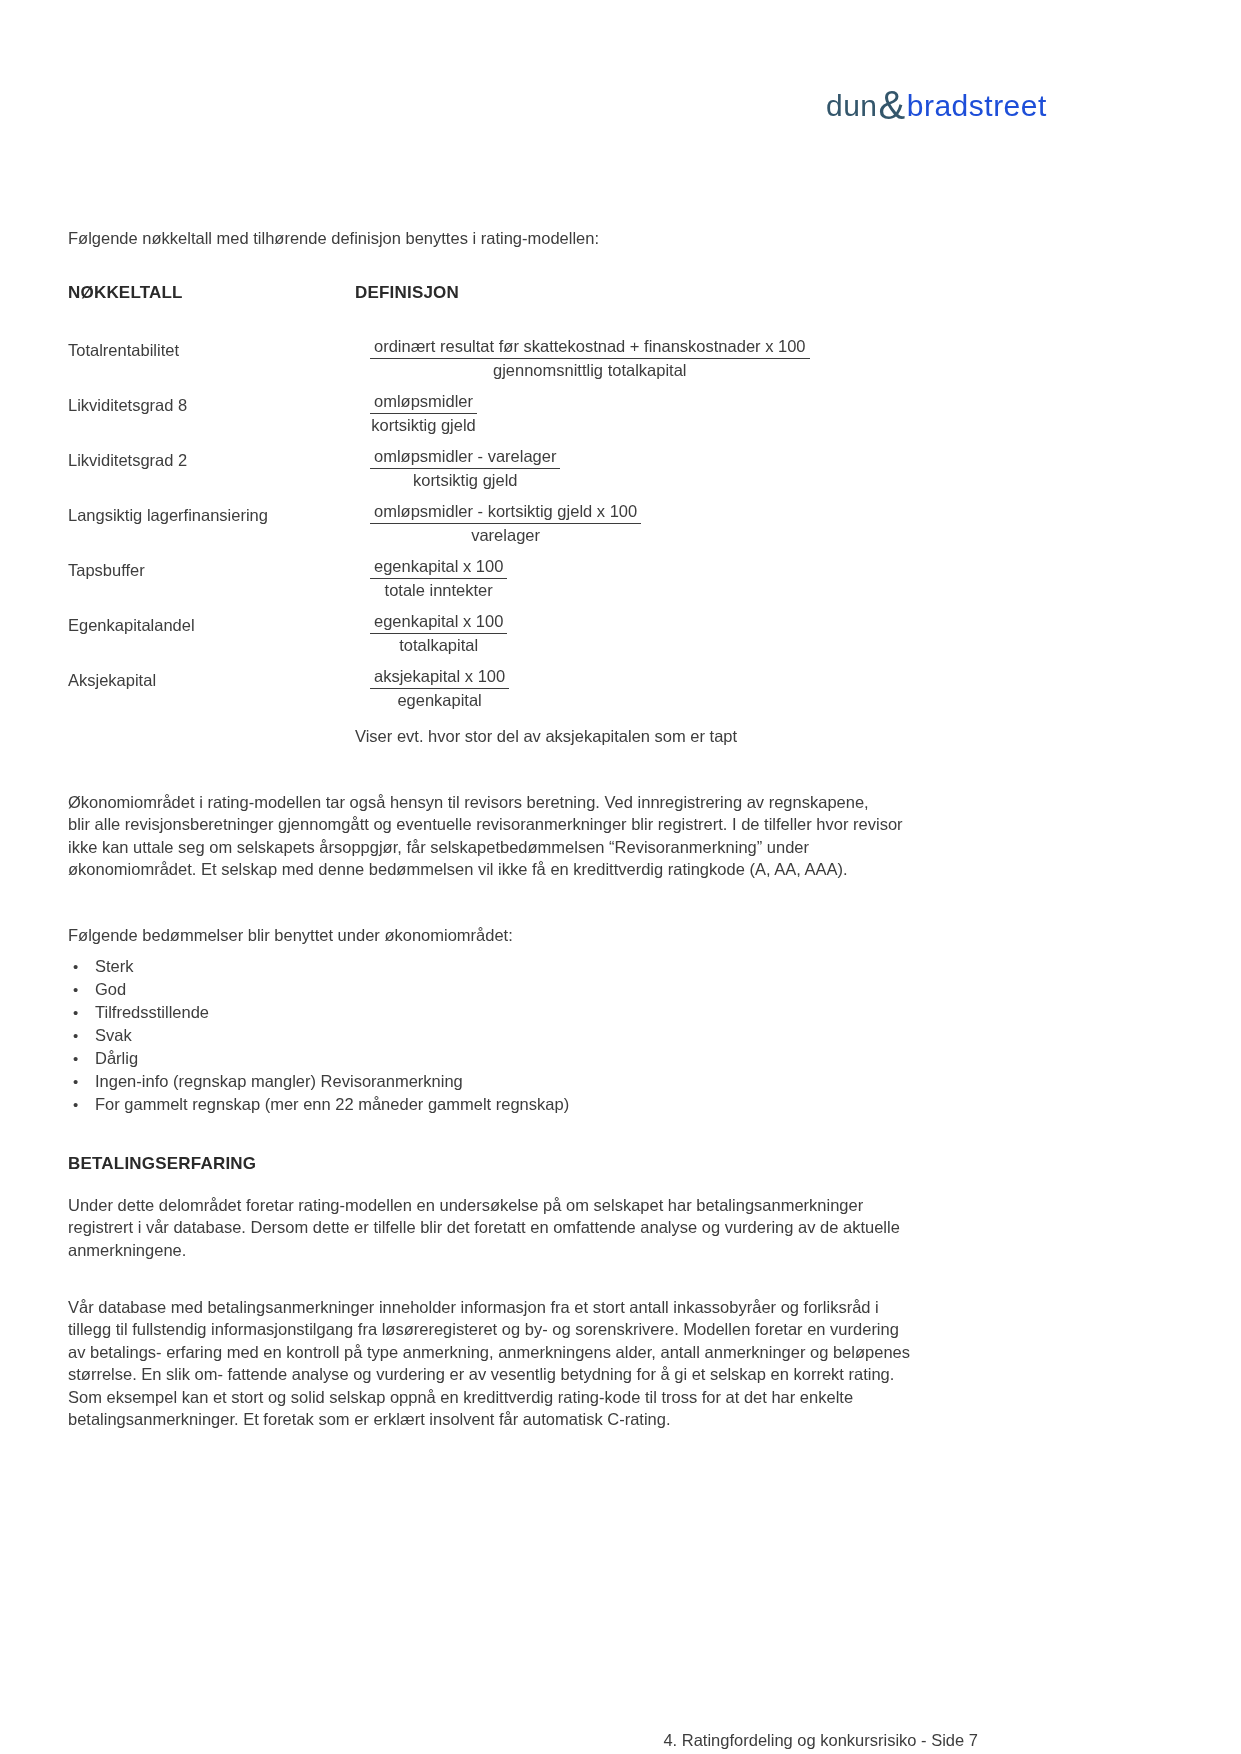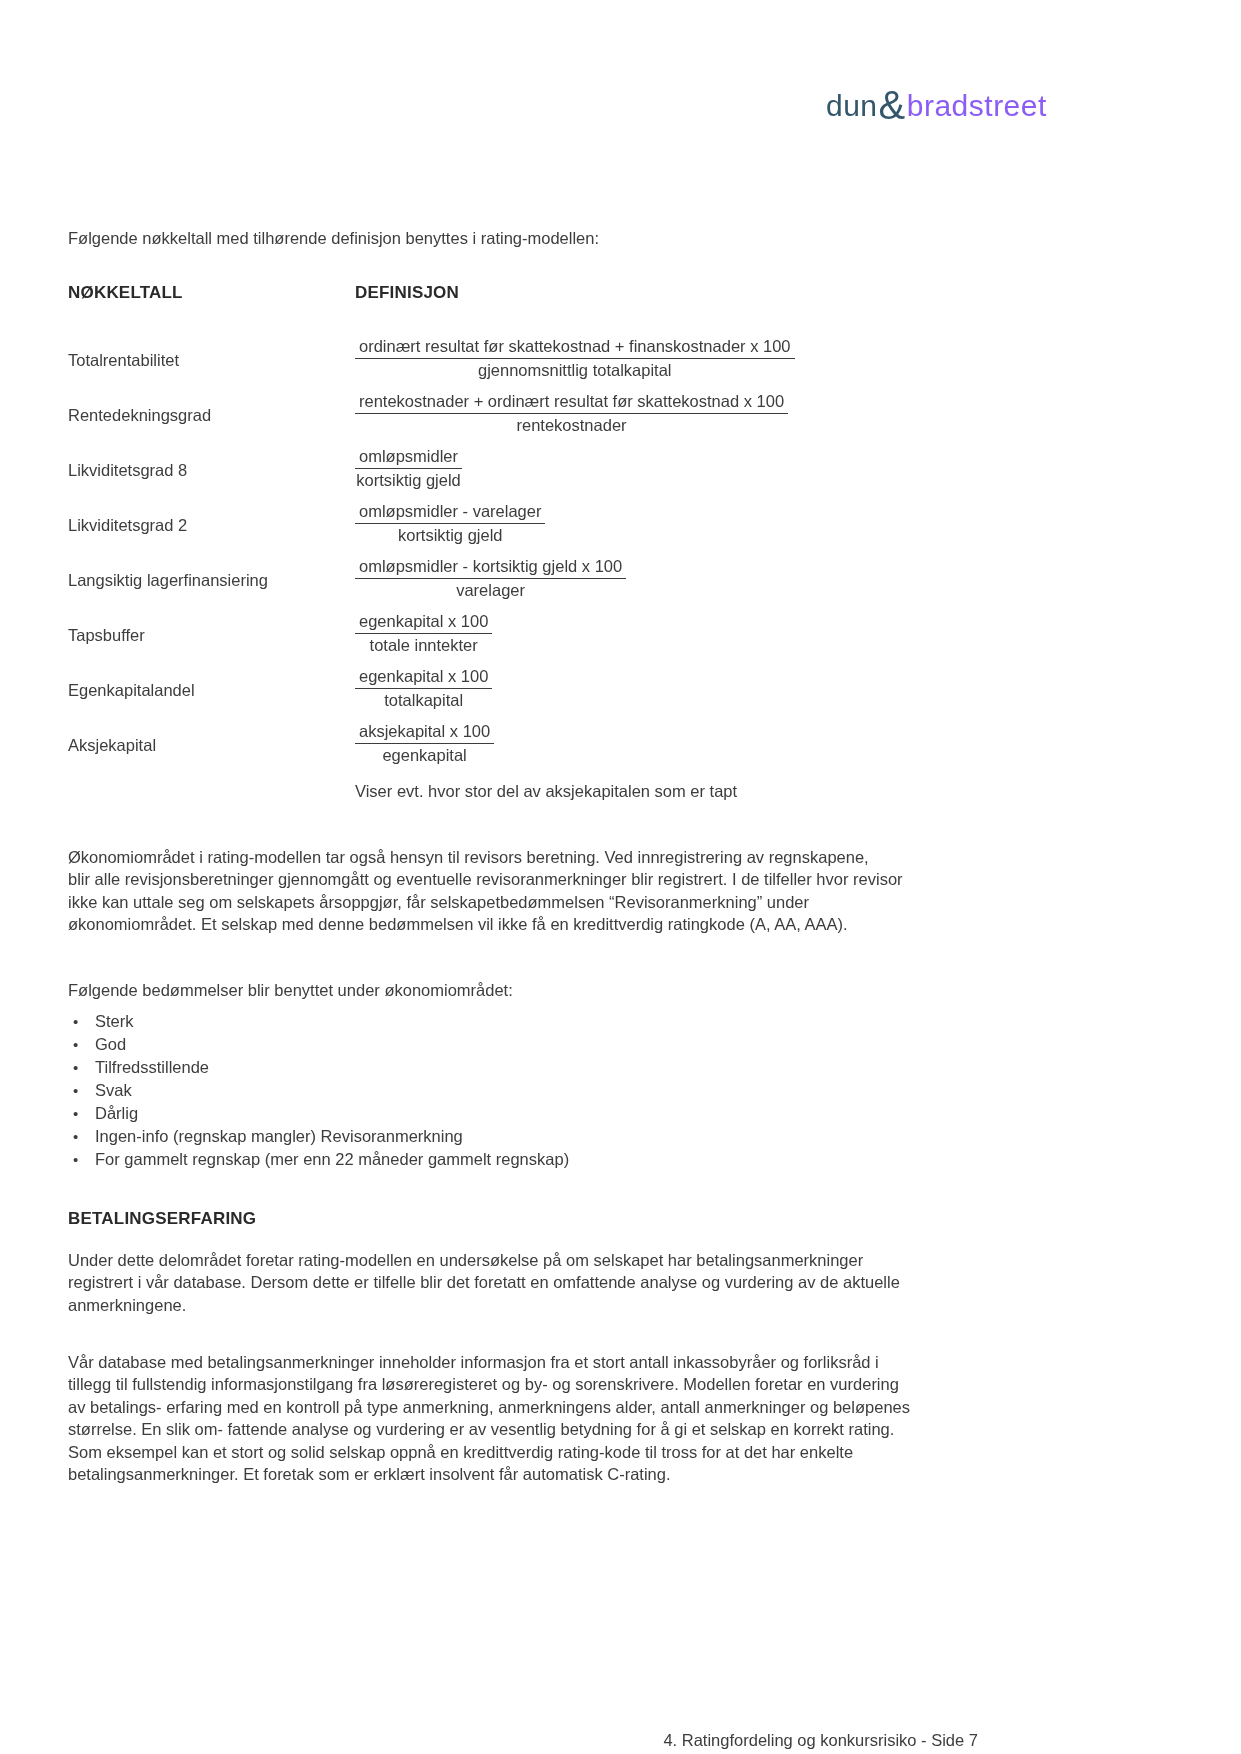--- a/index.html
+++ b/index.html
@@ -24,21 +24,21 @@
   }
   .logo .dun{color:#33566B;}
   .logo .amp{
     color:#33566B;
     font-size:40px;
     font-weight:400;
     position:relative;
     top:3px;
     margin:0 1px;
   }
-  .logo .bradstreet{color:#8b5cf6;}
+  .logo .bradstreet{color:#1d4ed8;}
   
   .content{
     position:absolute;
     left:68px;
     top:0;
     width:910px;
   }
   .intro{
     margin-top:227px;
     font-size:16.5px;
@@ -50,23 +50,24 @@
     font-size:17px;
     font-weight:bold;
     color:#2a2a2a;
     line-height:22px;
     letter-spacing:0.2px;
   }
   .thead .hkey{width:287px;flex:none;}
   .rows{margin-top:32px;}
   .trow{
     display:flex;
-    align-items:center;
+    align-items:flex-start;
     margin-bottom:11px;
     min-height:42px;
+    gap:15px;
   }
   .tlabel{
     width:287px;
     flex:none;
     font-size:16.5px;
     line-height:21px;
     padding-top:4px;
   }
   .fraction{
     display:inline-flex;
@@ -156,27 +157,20 @@
     <div class="rows">
 
       <div class="trow">
         <div class="tlabel">Totalrentabilitet</div>
         <div class="fraction">
           <div class="num">ordinært resultat før skattekostnad + finanskostnader x 100</div>
           <div class="den">gjennomsnittlig totalkapital</div>
         </div>
       </div>
 
-      <div class="trow">
-        <div class="tlabel">Rentedekningsgrad</div>
-        <div class="fraction">
-          <div class="num">rentekostnader + ordinært resultat før skattekostnad x 100</div>
-          <div class="den">rentekostnader</div>
-        </div>
-      </div>
 
       <div class="trow">
         <div class="tlabel">Likviditetsgrad 8</div>
         <div class="fraction">
           <div class="num">omløpsmidler</div>
           <div class="den">kortsiktig gjeld</div>
         </div>
       </div>
 
       <div class="trow">

